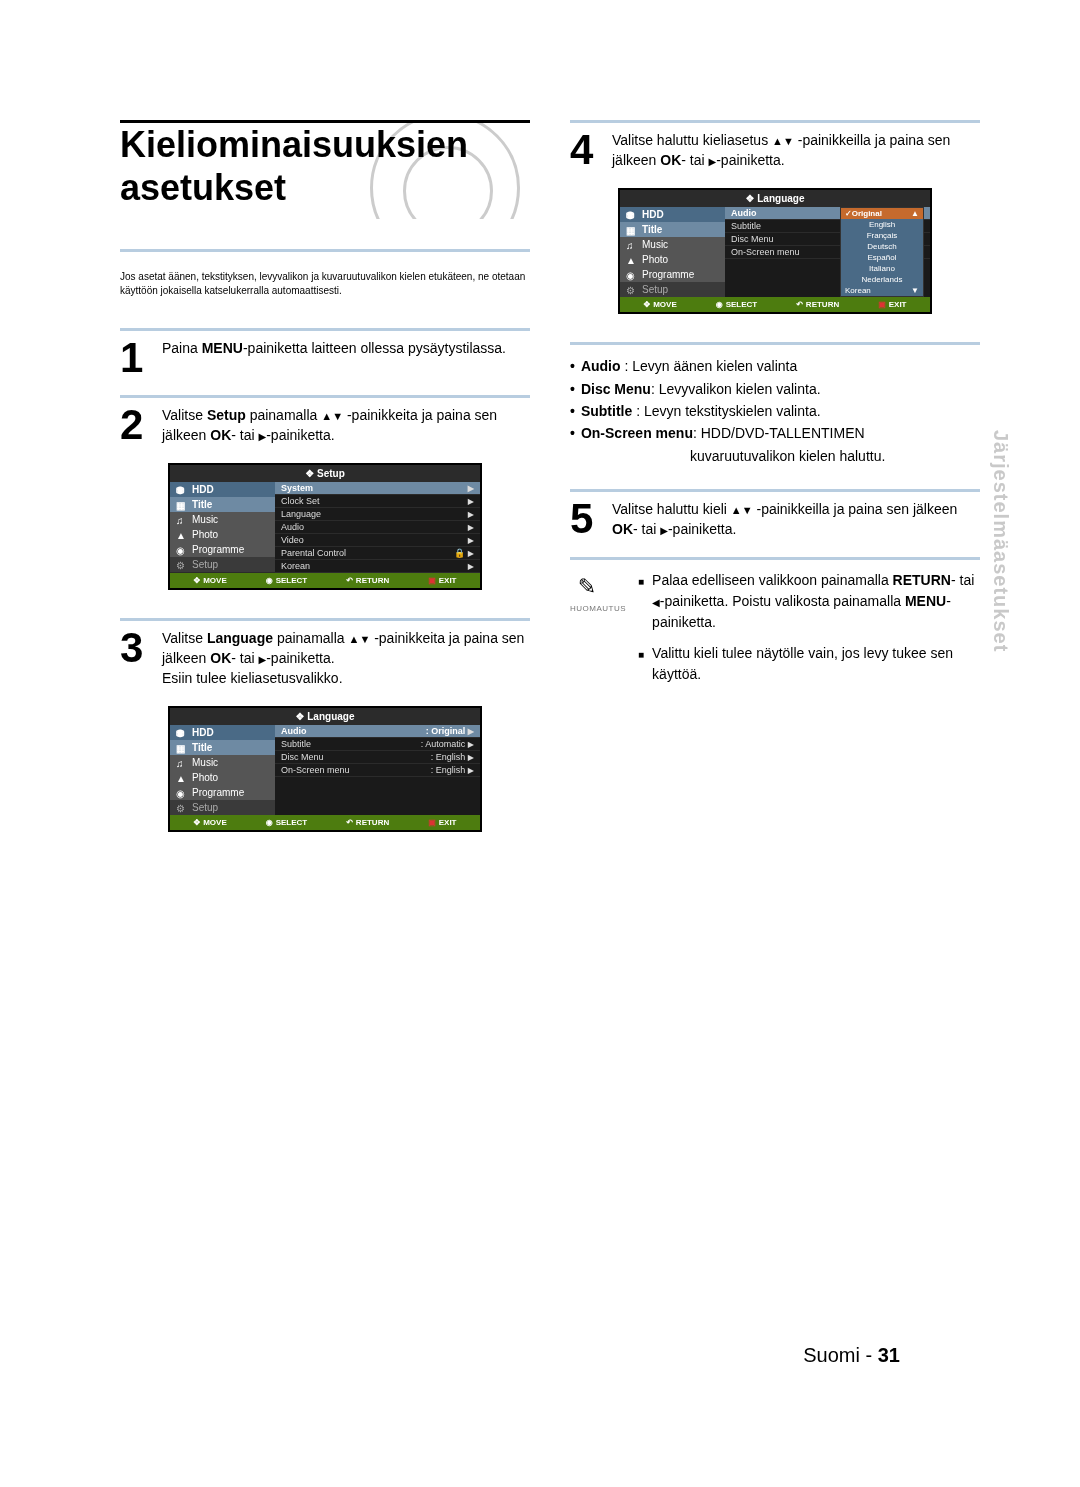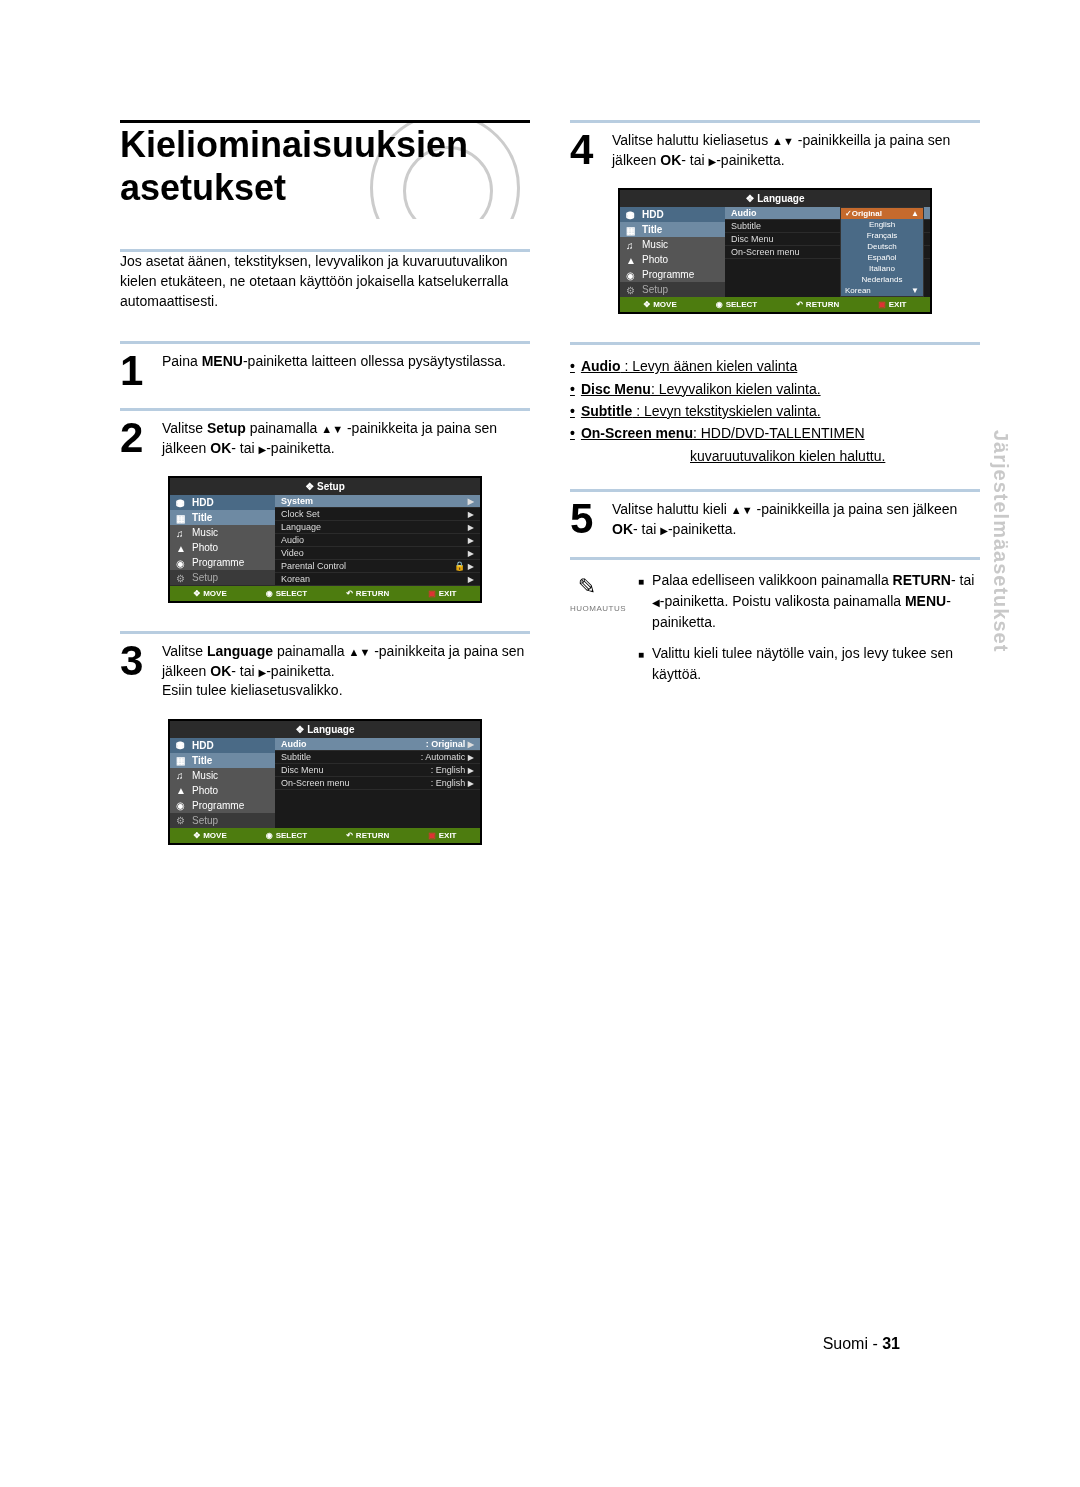--- a/index.html
+++ b/index.html
@@ -56,22 +56,22 @@
   }
   .title-block h1 {
     font-size: 36px;
     font-weight: bold;
     margin: 0;
     line-height: 1.2;
     position: relative;
   }
   .intro {
     border-top: 3px solid #b8cde0;
-    padding-top: 0;
-    font-size: 14px;
+    padding-top: 18px;
+    font-size: 10px;
     line-height: 1.4;
     margin-bottom: 30px;
   }
   .step {
     display: flex;
     border-top: 3px solid #b8cde0;
     padding-top: 8px;
     margin-bottom: 18px;
     gap: 8px;
     font-size: 14px;
@@ -178,21 +178,20 @@
   }
   .lang-list .lrow.active { background: #c56a2d; font-weight: bold; }
   .lang-list .lrow.scroll { display:flex; justify-content:flex-end; }
 
   .bullets {
     font-size: 14px;
     line-height: 1.6;
     border-top: 3px solid #b8cde0;
     padding-top: 10px;
     margin-bottom: 22px;
-    text-decoration: underline;
   }
   .bullets .b { display: flex; gap: 6px; }
   .bullets .b::before { content: "•"; font-weight: bold; }
   .bullets .b .lab { font-weight: bold; }
   .bullets .cont { padding-left: 120px; }
 
   .note-block {
     border-top: 3px solid #b8cde0;
     padding-top: 10px;
     display: flex;
@@ -219,23 +218,23 @@
     top: 430px;
     writing-mode: vertical-rl;
     font-size: 20px;
     font-weight: bold;
     color: #c9c9c9;
     letter-spacing: 1px;
   }
 
   .footer {
     position: absolute;
-    bottom: 74px;
+    bottom: 60px;
     right: 180px;
-    font-size: 16px;
+    font-size: 20px;
   }
   .footer b { font-weight: bold; }
 </style>
 </head>
 <body>
 
 <div class="page">
   <div class="side-tab">Järjestelmäasetukset</div>
 
   <div class="columns">

